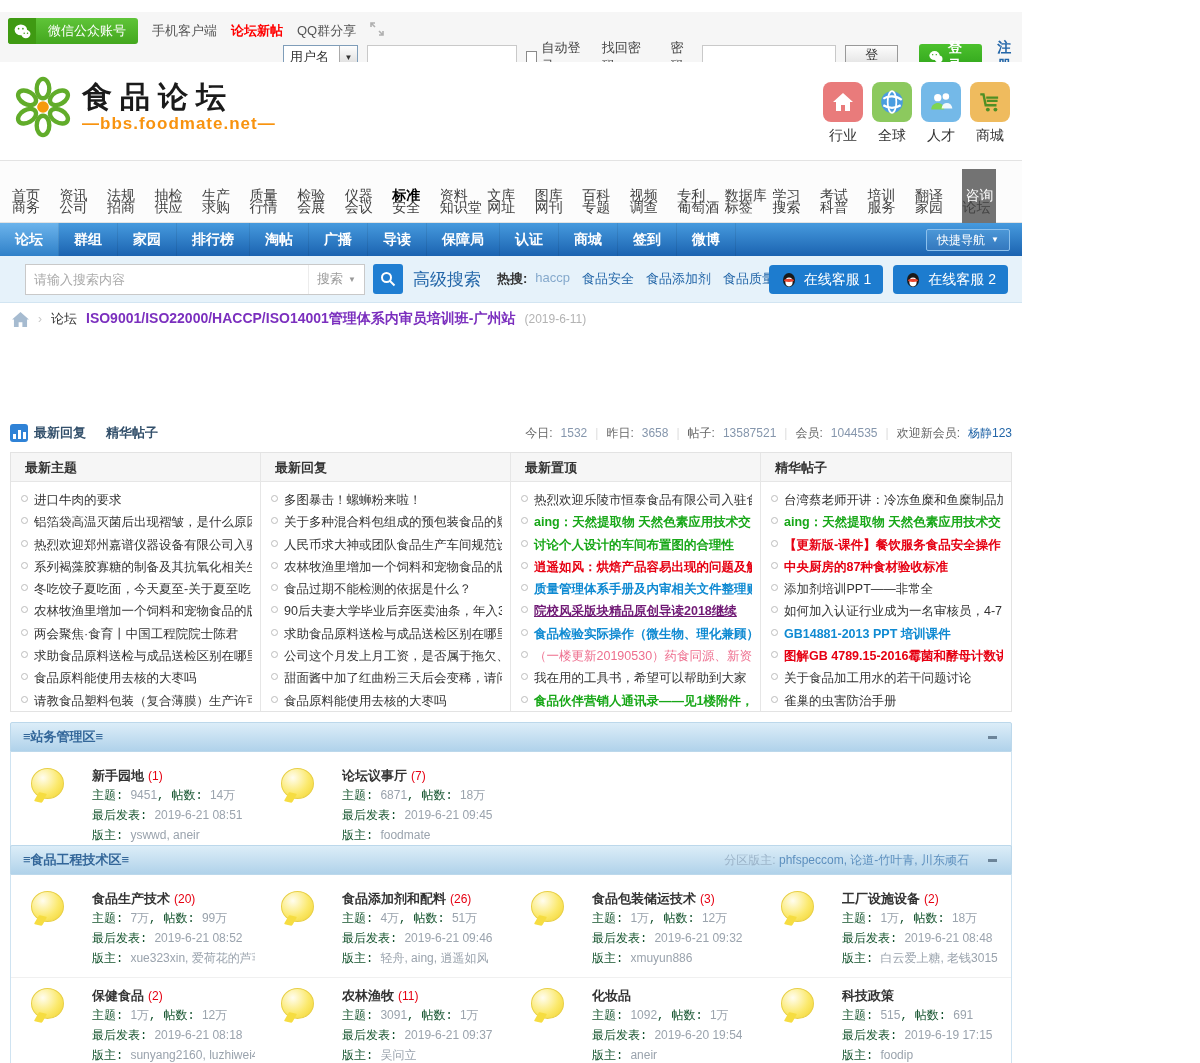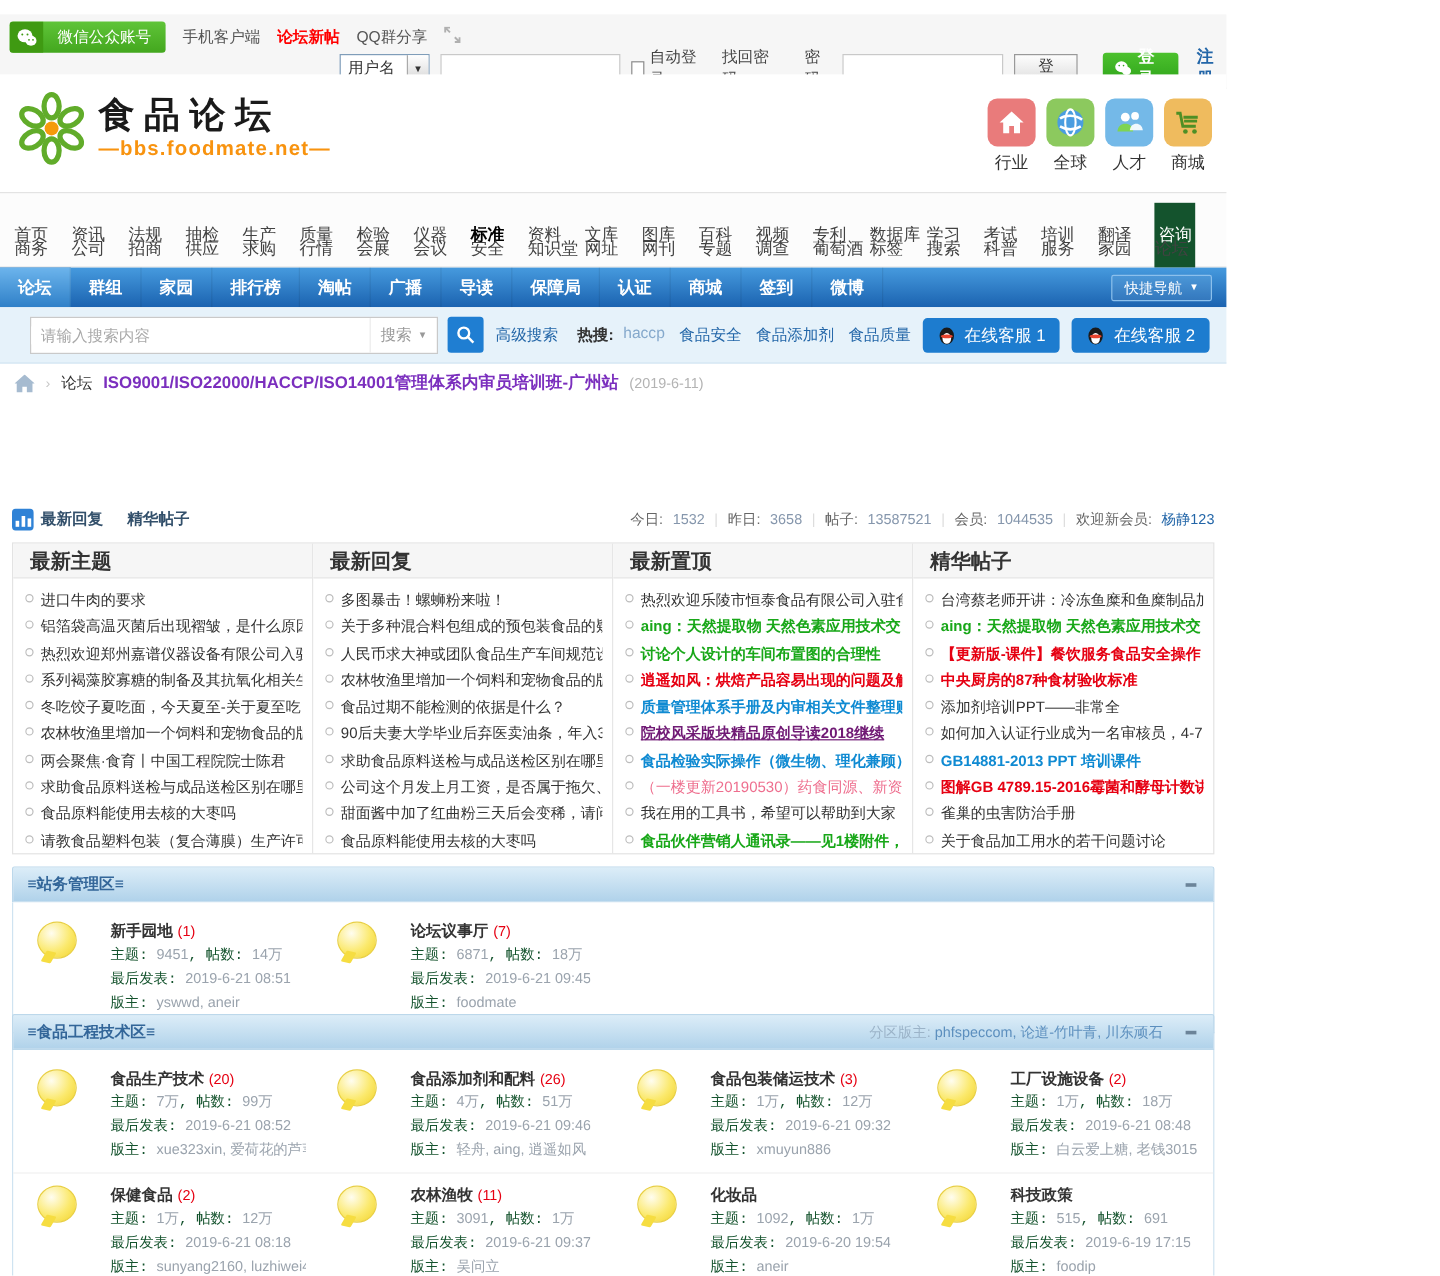--- a/index.html
+++ b/index.html
@@ -41,21 +41,21 @@
   .qi-cell { width:44px; text-align:center; }
   .qi-ic { width:40px; height:40px; border-radius:8px; margin:0 auto 5px; display:flex; align-items:center; justify-content:center; }
   .qi-label { font-size:14px; color:#333; }
 
   
   .nav { position:absolute; top:160px; left:0; width:1022px; height:63px; background:#fcfcfc;
     border-top:1px solid #e3e3e3; border-bottom:1px solid #e3e3e3; padding:8px 12px 0; }
   .nav-row { display:grid; grid-template-columns:repeat(21,1fr); height:26px; align-items:center; }
   .nav-item { font-size:14px; color:#424242; white-space:nowrap; cursor:pointer; }
   .nav-item.bold { font-weight:bold; color:#000; }
-  .nav-item.hl { background:#14532d; color:#fff; padding:18px 3px; justify-self:start; }
+  .nav-item.hl { background:#737373; color:#fff; padding:18px 3px; justify-self:start; }
 
   
   .bluebar { position:absolute; top:223px; left:0; width:1022px; height:33px;
     background:linear-gradient(#469ade,#1b63b0); display:flex; align-items:stretch; }
   .menu-item { padding:0 15px; line-height:33px; color:#fff; font-size:14px; font-weight:bold;
     border-right:1px solid rgba(0,0,0,0.08); cursor:pointer; white-space:nowrap; }
   .menu-item.active { background:linear-gradient(#6cb4ec,#2f80c8); }
   .quicknav { margin-left:auto; align-self:center; margin-right:12px; height:22px; line-height:20px;
     border:1px solid #8cc0ec; background:rgba(255,255,255,0.08); color:#fff; font-size:12px;
     padding:0 10px; border-radius:2px; display:flex; align-items:flex-end; gap:6px; cursor:pointer; }
@@ -65,21 +65,21 @@
   .searchbar { position:absolute; top:256px; left:0; width:1022px; height:47px; background:#e6f2fa;
     border-bottom:1px solid #d2e5f2; display:flex; align-items:center; padding-left:25px; }
   .searchbox { width:340px; height:31px; background:#fff; border:1px solid #c9c9c9; display:flex; align-items:center; }
   .searchbox input { flex:1; border:none; outline:none; font-size:13px; padding:0 8px; color:#333; min-width:0; }
   .searchbox input::placeholder { color:#a9a9a9; }
   .search-type { width:56px; height:100%; border-left:1px solid #ececec; display:flex; align-items:center;
     justify-content:center; gap:5px; font-size:13px; color:#999; cursor:pointer; }
   .search-type .dn { font-size:8px; color:#999; }
   .search-btn { width:30px; height:30px; margin-left:8px; border-radius:3px; background:#1f7ed2;
     display:flex; align-items:center; justify-content:center; cursor:pointer; }
-  .advanced { margin-left:10px; font-size:13px; color:#2366a8; }
+  .advanced { margin-left:10px; font-size:17px; color:#2366a8; }
   .hot-label { margin-left:16px; font-size:13px; font-weight:bold; color:#333; }
   .hot-links { display:flex; gap:12px; margin-left:8px; }
   .hot-link { font-size:13px; color:#2366a8; cursor:pointer; }
   .hot-link.dim { color:#85a9cc; }
   .service-btns { position:absolute; right:14px; top:9px; display:flex; gap:10px; }
   .svc { height:29px; border-radius:4px; background:#1d7ccf; color:#fff; font-size:14px;
     display:flex; align-items:center; gap:7px; padding:0 12px; cursor:pointer; }
 
   
   .breadcrumb { position:absolute; top:303px; left:0; width:1022px; height:32px;
@@ -100,21 +100,21 @@
   .chart-ic { width:18px; height:18px; border-radius:3px; background:#2f82d6; margin-right:6px;
     display:flex; align-items:flex-end; justify-content:center; gap:2px; padding-bottom:3px; }
   .chart-ic i { display:block; width:3px; background:#fff; }
 
   
   .board { position:absolute; top:452px; left:10px; width:1002px; height:260px;
     border:1px solid #e3e3e3; display:grid; grid-template-columns:repeat(4,1fr); background:#fff; }
   .bcol { border-right:1px solid #e6e6e6; overflow:hidden; }
   .bcol:last-child { border-right:none; }
   .bcol-h { height:29px; line-height:29px; background:#f6f6f6; border-bottom:1px solid #e6e6e6;
-    font-size:17px; font-weight:bold; color:#333; padding-left:14px; }
+    font-size:13px; font-weight:bold; color:#333; padding-left:14px; }
   .bcol ul { list-style:none; padding:7px 8px 0 10px; }
   .bcol li { font-size:12.5px; line-height:22.3px; color:#333; white-space:nowrap; overflow:hidden; cursor:pointer; }
   .bcol li::before { content:""; display:inline-block; width:5px; height:5px; border:1px solid #bcbcbc;
     border-radius:50%; margin-right:6px; vertical-align:2px; }
   li.green { color:#18a718; font-weight:bold; }
   li.red { color:#e60012; font-weight:bold; }
   li.red-underline { color:#701a75; font-weight:bold; text-decoration:underline; }
   li.blue { color:#0f8ad2; font-weight:bold; }
   li.pink { color:#ee6e8e; }
 
@@ -461,22 +461,22 @@
         <div class="bcol-h">精华帖子</div>
         <ul>
           <li>台湾蔡老师开讲：冷冻鱼糜和鱼糜制品加</li>
           <li class="green">aing：天然提取物 天然色素应用技术交</li>
           <li class="red">【更新版-课件】餐饮服务食品安全操作</li>
           <li class="red">中央厨房的87种食材验收标准</li>
           <li>添加剂培训PPT——非常全</li>
           <li>如何加入认证行业成为一名审核员，4-7</li>
           <li class="blue">GB14881-2013 PPT 培训课件</li>
           <li class="red">图解GB 4789.15-2016霉菌和酵母计数讲</li>
+          <li>关于食品加工用水的若干问题讨论</li>
           <li>雀巢的虫害防治手册</li>
-          <li>关于食品加工用水的若干问题讨论</li>
         </ul>
       </div>
     </div>
 
   <div id="sections">
       <div class="sec-bar no-mods" style="top: 722px;">
         <span class="sec-title">≡站务管理区≡</span>
         <span class="collapse">
           <i></i>
         </span>

